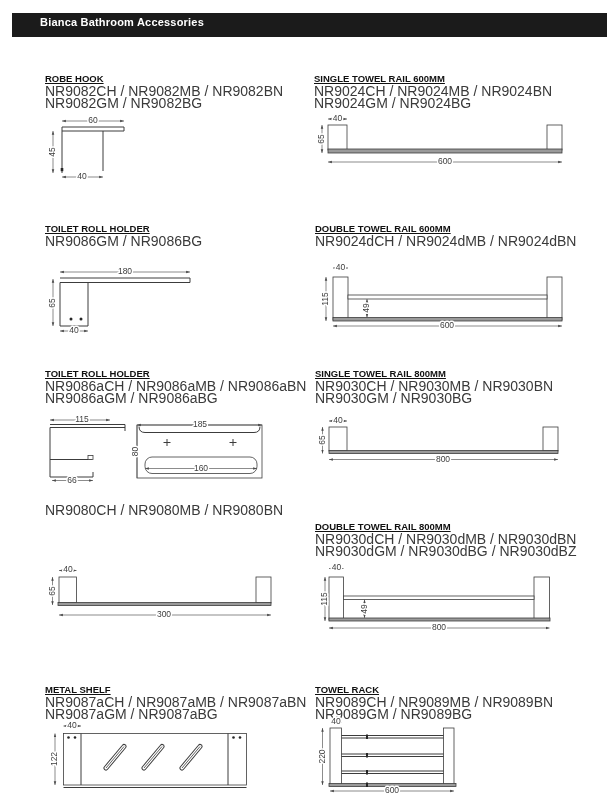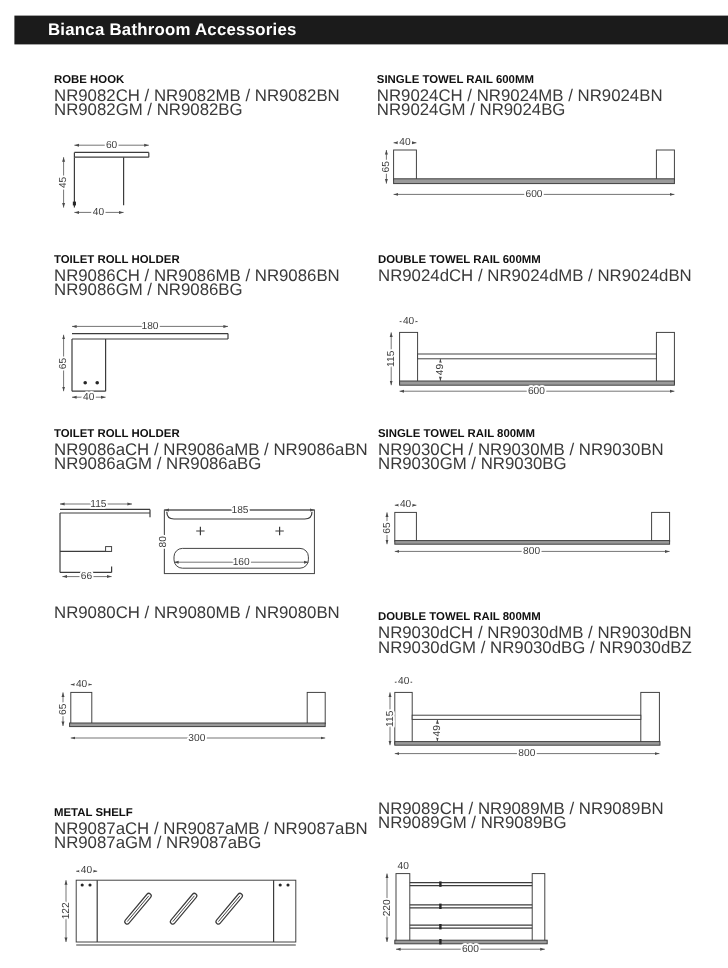--- a/index.html
+++ b/index.html
@@ -1,22 +1,22 @@
 <!DOCTYPE html>
 <html><head>
 <meta charset="utf-8">
 <style>
   html,body{margin:0;padding:0;background:#e8e8e8;}
   .page{position:relative;width:607px;height:807px;background:#ffffff;overflow:hidden;
         font-family:"Liberation Sans",sans-serif;}
   .banner{position:absolute;left:12px;top:13px;right:0;height:24px;background:#1b1b1b;}
-  .banner h1{margin:0;padding:3px 16px 0 28px;font-size:14px;font-weight:bold;color:#ffffff;
+  .banner h1{margin:0;padding:3px 16px 0 28px;font-size:11px;font-weight:bold;color:#ffffff;
              letter-spacing:0.2px;}
   .product{position:absolute;width:280px;}
-  .ptitle{margin:4px 0 2px 0;font-size:9.5px;font-weight:bold;color:#101010;}
+  .ptitle{margin:16px 0 2px 0;font-size:9.5px;font-weight:bold;color:#101010;text-decoration:underline;}
   .pcodes{margin:0;font-size:14px;line-height:11.5px;color:#3a3a3a;}
   svg.drawing{position:absolute;overflow:visible;}
   .ol{stroke:#3c3c3c;stroke-width:1;fill:none;}
   .olf{stroke:#3c3c3c;stroke-width:0.8;fill:#ffffff;}
   .rail{stroke:#3c3c3c;stroke-width:0.8;fill:#9a9a9a;}
   .dl{stroke:#5a5a5a;stroke-width:0.7;fill:none;}
   .dt{font-family:"Liberation Sans",sans-serif;font-size:8.5px;fill:#3d3d3d;
       text-anchor:middle;dominant-baseline:middle;paint-order:stroke;stroke:#ffffff;
       stroke-width:3px;stroke-linejoin:round;}
   .dot{fill:#262626;stroke:none;}
@@ -90,21 +90,20 @@
       <text class="dt" x="7" y="26" transform="rotate(-90 7 26)">65</text>
     </g>
     <g>
       <line class="dl" x1="13" y1="49" x2="247" y2="49" marker-start="url(#as)" marker-end="url(#ae)"></line>
       <text class="dt" x="130" y="49">600</text>
     </g>
   </svg>
 
   <section class="product" style="left:45px;top:207px">
     <h2 class="ptitle">TOILET ROLL HOLDER</h2>
-    <p class="pcodes">NR9086CH / NR9086MB / NR9086BN</p>
     <p class="pcodes">NR9086GM / NR9086BG</p>
   </section>
   <svg class="drawing" style="left:45px;top:265px" width="160" height="80" viewBox="0 0 160 80">
     <g>
       <line class="ol" x1="15" y1="13" x2="145" y2="13"></line>
         <line class="ol" x1="15" y1="17.5" x2="145" y2="17.5"></line>
       <line class="ol" x1="145" y1="13" x2="145" y2="17.5"></line>
       <line class="ol" x1="15" y1="17.5" x2="15" y2="61"></line>
       <line class="ol" x1="43" y1="17.5" x2="43" y2="61"></line>
       <line class="ol" x1="15" y1="61" x2="43" y2="61"></line>
@@ -307,20 +306,21 @@
       <line class="dl" x1="18.5" y1="8" x2="36" y2="8" marker-start="url(#as)" marker-end="url(#ae)"></line>
       <text class="dt" x="27" y="7.5">40</text>
     </g>
     <g>
       <line class="dl" x1="10" y1="15.5" x2="10" y2="67" marker-start="url(#as)" marker-end="url(#ae)"></line>
       <text class="dt" x="10" y="41" transform="rotate(-90 10 41)">122</text>
     </g>
   </svg>
 
   <section class="product" style="left:315px;top:668px">
+    <h2 class="ptitle">TOWEL RACK</h2>
     <p class="pcodes">NR9089CH / NR9089MB / NR9089BN</p>
     <p class="pcodes">NR9089GM / NR9089BG</p>
   </section>
   <svg class="drawing" style="left:315px;top:718px" width="160" height="85" viewBox="0 0 160 85">
     <g>
       <rect class="olf" x="15" y="10" width="11.5" height="57"></rect>
       <rect class="olf" x="128.5" y="10" width="10.5" height="57"></rect>
       <line class="ol" x1="26.5" y1="17.5" x2="128.5" y2="17.5"></line>
         <line class="ol" x1="26.5" y1="20" x2="128.5" y2="20"></line>
       <line class="ol" x1="26.5" y1="36" x2="128.5" y2="36"></line>

